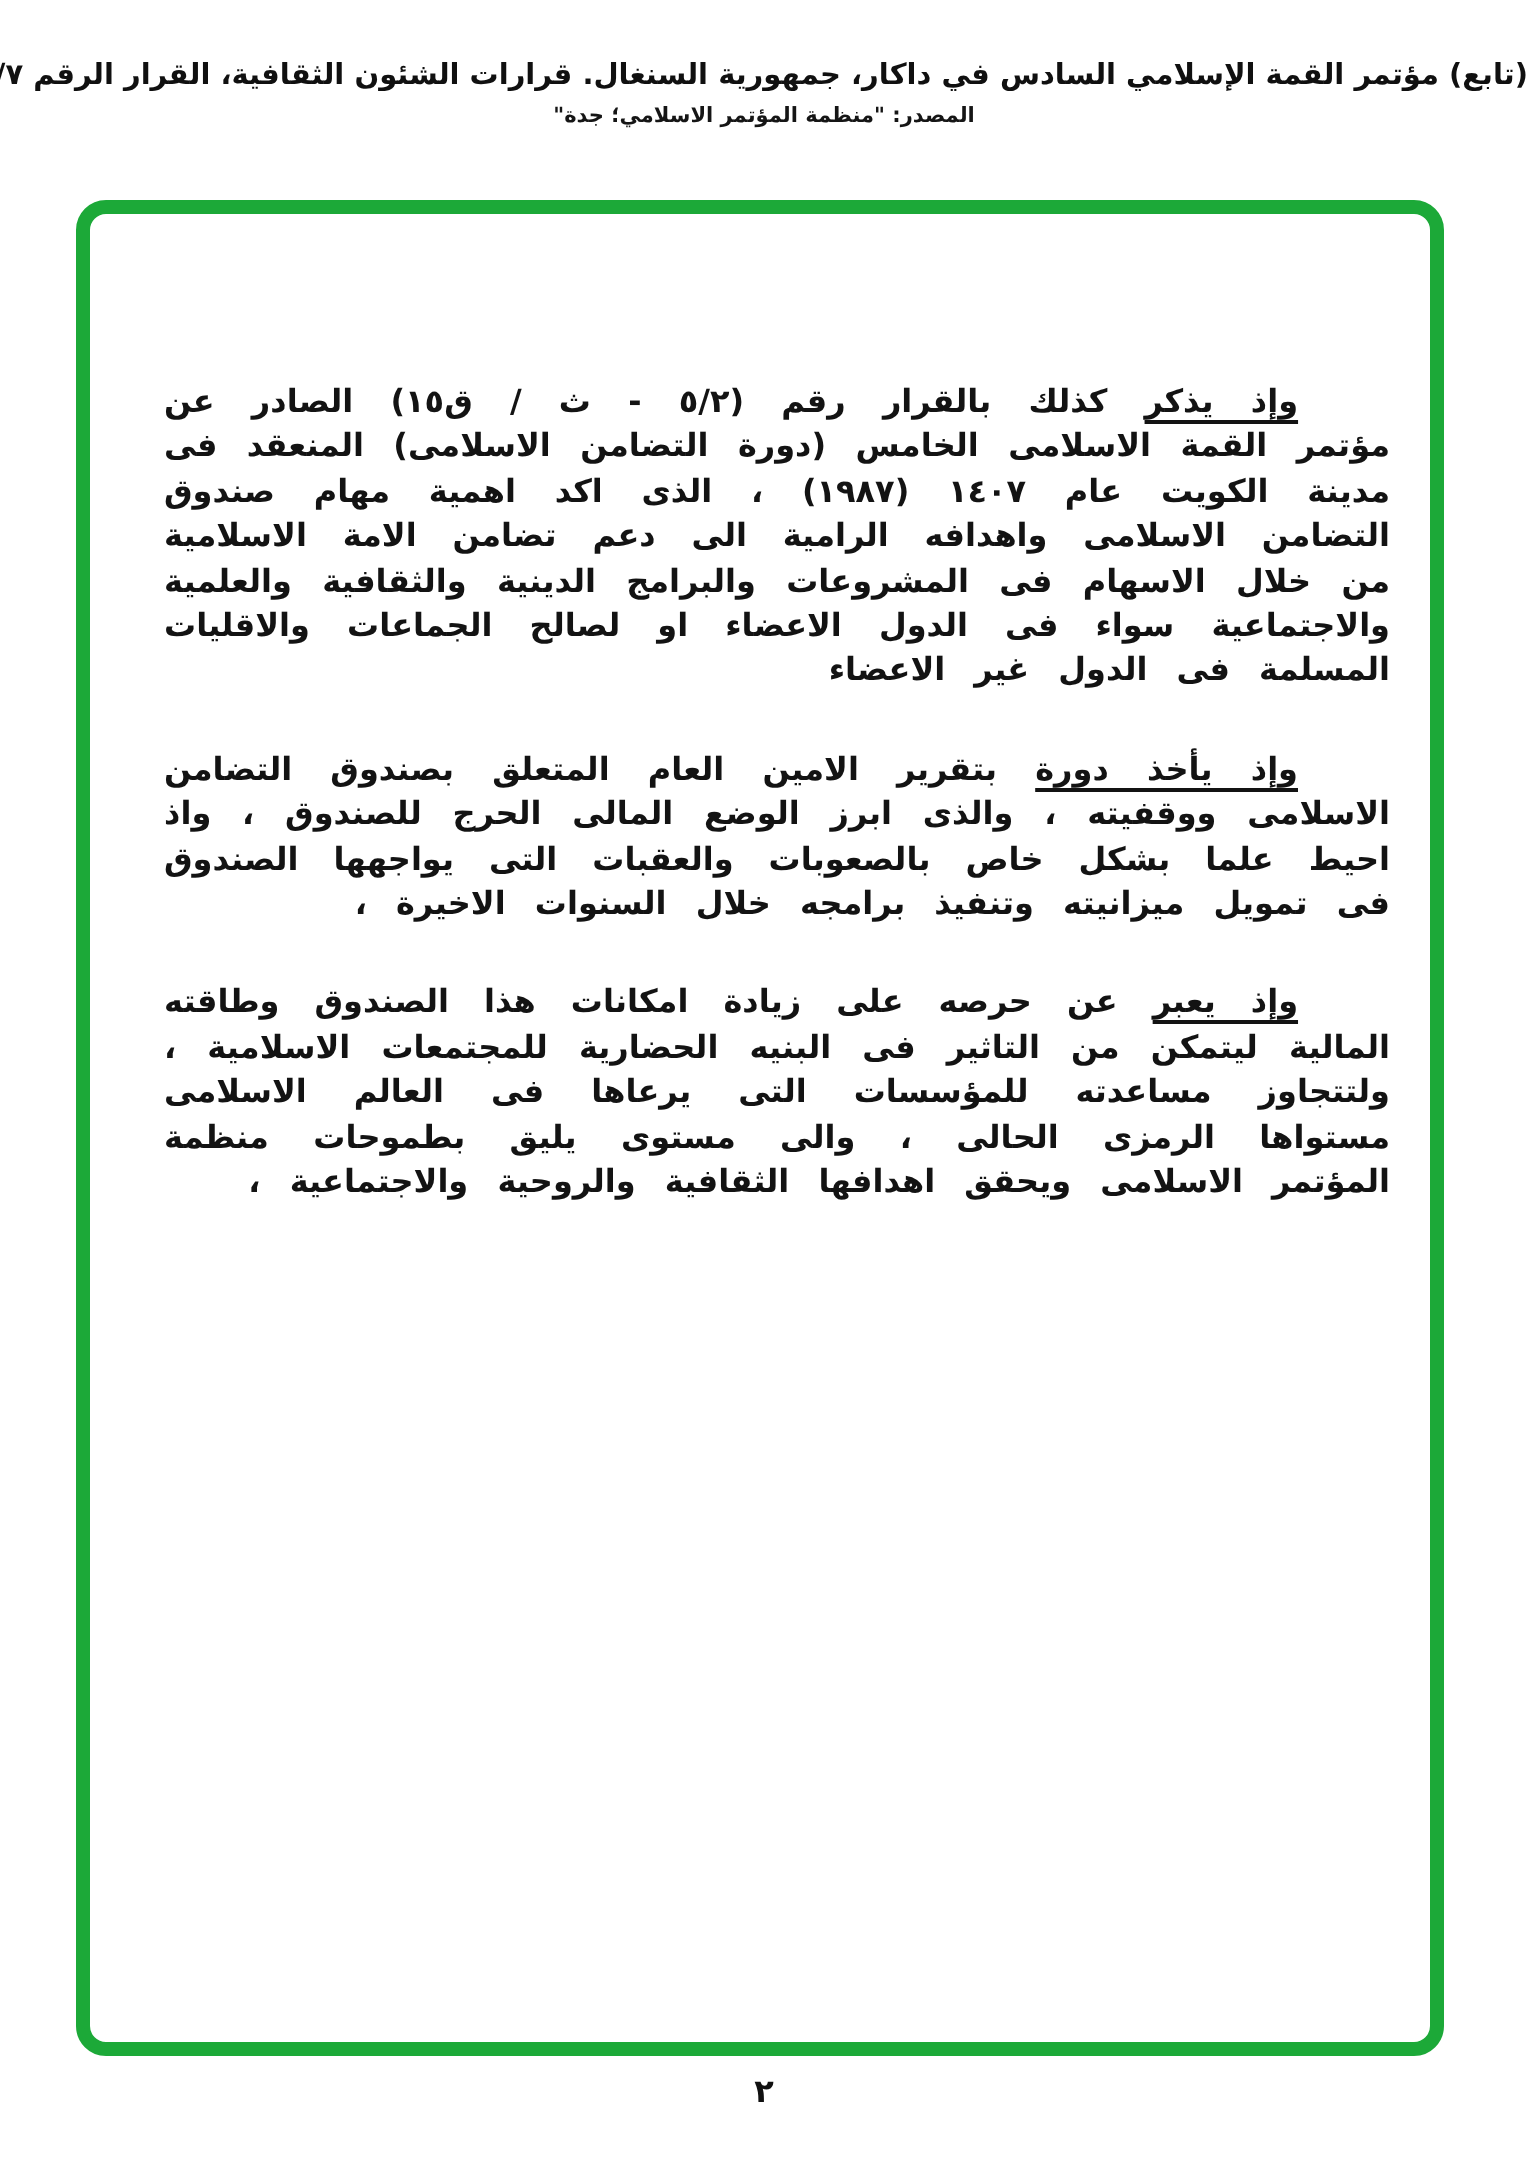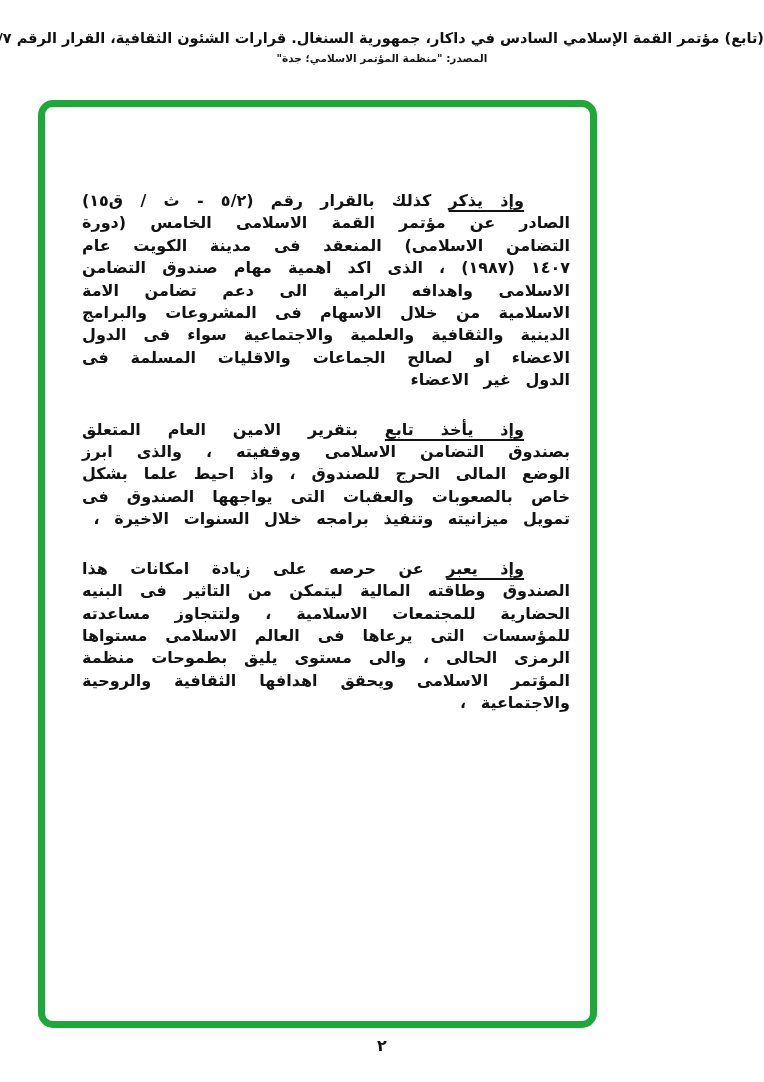--- a/index.html
+++ b/index.html
@@ -31,21 +31,21 @@
   .doc-header .source-line {
     margin-top: 6px;
     font-size: 10.5px;
     font-weight: bold;
     color: #151515;
   }
   .content-frame {
     position: absolute;
     left: 38px;
     top: 100px;
-    width: 559px;
+    width: 684px;
     height: 928px;
     border: 7px solid #1ca938;
     border-radius: 15px;
     padding: 83px 20px 0 37px;
     background: #ffffff;
   }
   .text-block {
     direction: rtl;
     text-align: justify;
     text-align-last: right;
@@ -82,20 +82,20 @@
 <div class="page">
 
   <header class="doc-header">
     <div class="title-line">(تابع) مؤتمر القمة الإسلامي السادس في داكار، جمهورية السنغال. قرارات الشئون الثقافية، القرار الرقم ٦/٧-ث (ق أ)</div>
     <div class="source-line">المصدر: "منظمة المؤتمر الاسلامي؛ جدة"</div>
   </header>
 
   <div class="content-frame" style="border-color: rgb(28, 169, 56);">
     <div class="text-block">
         <p class="clause"><span class="lead">وإذ يذكر</span> كذلك بالقرار رقم (٥/٢ - ث / ق١٥) الصادر عن مؤتمر القمة الاسلامى الخامس (دورة التضامن الاسلامى) المنعقد فى مدينة الكويت عام ١٤٠٧ (١٩٨٧) ، الذى اكد اهمية مهام صندوق التضامن الاسلامى واهدافه الرامية الى دعم تضامن الامة الاسلامية من خلال الاسهام فى المشروعات والبرامج الدينية والثقافية والعلمية والاجتماعية سواء فى الدول الاعضاء او لصالح الجماعات والاقليات المسلمة فى الدول غير الاعضاء</p>
-        <p class="clause"><span class="lead">وإذ يأخذ تابع</span> بتقرير الامين العام المتعلق بصندوق التضامن الاسلامى ووقفيته ، والذى ابرز الوضع المالى الحرج للصندوق ، واذ احيط علما بشكل خاص بالصعوبات والعقبات التى يواجهها الصندوق فى تمويل ميزانيته وتنفيذ برامجه خلال السنوات الاخيرة ،</p>
+        <p class="clause"><span class="lead">وإذ يأخذ دورة</span> بتقرير الامين العام المتعلق بصندوق التضامن الاسلامى ووقفيته ، والذى ابرز الوضع المالى الحرج للصندوق ، واذ احيط علما بشكل خاص بالصعوبات والعقبات التى يواجهها الصندوق فى تمويل ميزانيته وتنفيذ برامجه خلال السنوات الاخيرة ،</p>
         <p class="clause"><span class="lead">وإذ يعبر</span> عن حرصه على زيادة امكانات هذا الصندوق وطاقته المالية ليتمكن من التاثير فى البنيه الحضارية للمجتمعات الاسلامية ، ولتتجاوز مساعدته للمؤسسات التى يرعاها فى العالم الاسلامى مستواها الرمزى الحالى ، والى مستوى يليق بطموحات منظمة المؤتمر الاسلامى ويحقق اهدافها الثقافية والروحية والاجتماعية ،</p>
       </div>
   </div>
 
   <div class="page-number">٢</div>
 
 </div>
 
 </body></html>

